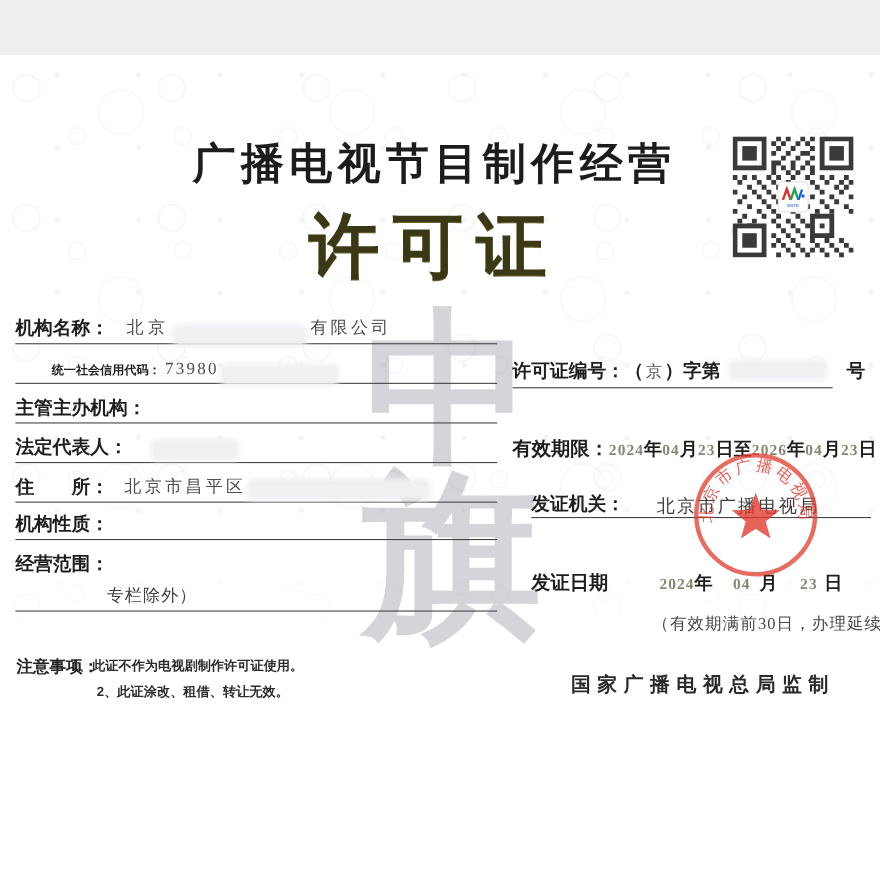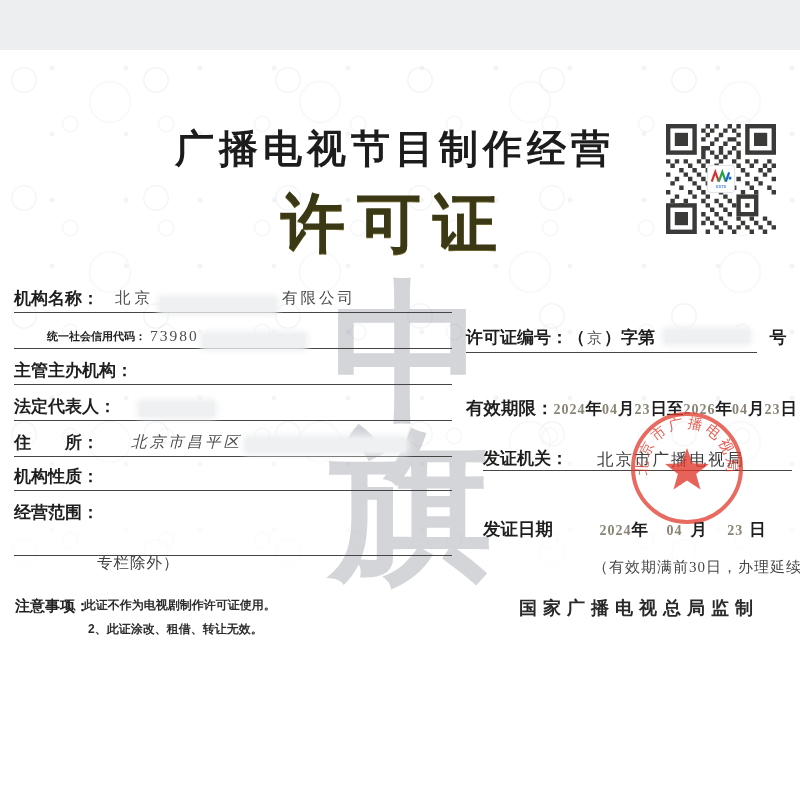--- a/index.html
+++ b/index.html
@@ -34,21 +34,21 @@
   .scope-val{font-family:"Liberation Serif",serif;font-size:15.5px;color:#3f3f3f;letter-spacing:1px;}
   .uline{position:absolute;border-bottom:1.6px solid #454545;}
   .note-lbl{font-size:15px;font-weight:bold;color:#222;}
   .note-item{font-size:12px;font-weight:bold;color:#2c2c2c;}
   .rlbl{font-size:17px;font-weight:bold;color:#1e1e1e;white-space:nowrap;}
   .digits{font-family:"Liberation Serif",serif;font-size:14px;color:#8a8474;letter-spacing:1px;font-weight:bold;}
   .unit{font-size:16.5px;font-weight:bold;color:#1e1e1e;}
   .lic-wrap{border-bottom:1.6px solid #454545;padding-bottom:3px;display:inline-flex;align-items:baseline;}
   .issuer-val{font-family:"Liberation Serif",serif;font-size:16.5px;color:#3d3d3d;letter-spacing:2px;}
   .renew{font-family:"Liberation Serif",serif;font-size:15px;color:#474747;letter-spacing:1px;}
-  .madeby{position:absolute;left:483px;top:596px;width:312px;text-align:center;font-size:18px;font-weight:bold;letter-spacing:6px;color:#2a2a2a;}
+  .madeby{position:absolute;left:483px;top:610px;width:312px;text-align:center;font-size:18px;font-weight:bold;letter-spacing:6px;color:#2a2a2a;}
   .seal{position:absolute;left:622px;top:403px;z-index:4;opacity:.88;}
   svg text{font-family:"Liberation Serif",serif;}
 </style>
 </head>
 <body>
 
 <div id="page">
   <div class="band"></div>
   <div class="pattern"></div>
 
@@ -104,30 +104,30 @@
       <span class="lbl">主管主办机构：</span>
     </div>
 
     <div class="lrow" style="top:393px;">
       <span class="lbl">法定代表人：</span>
       <span class="redact" style="width:74px;margin-left:24px;"></span>
     </div>
 
     <div class="lrow" style="top:429px;">
       <span class="lbl">住　　所：</span>
-      <span class="val" style="margin-left:32px;letter-spacing:3px;font-style:italic;">北京市昌平区</span>
+      <span class="val" style="margin-left:14px;letter-spacing:3px;">北京市昌平区</span>
       <span class="redact" style="width:160px;margin-left:4px;"></span>
     </div>
 
     <div class="lrow" style="top:463px;">
       <span class="lbl">机构性质：</span>
     </div>
 
     <span class="abs lbl" style="left:14px;top:501px;">经营范围：</span>
-    <span class="abs scope-val" style="left:97px;top:531px;margin-top:22px;">专栏除外）</span>
+    <span class="abs scope-val" style="left:97px;top:531px;">专栏除外）</span>
     <div class="uline" style="left:14px;top:537px;width:438px;height:18px;"></div>
 
     <span class="abs note-lbl" style="left:15px;top:597px;">注意事项：</span>
     <span class="abs note-item" style="left:65px;top:597px;">1、此证不作为电视剧制作许可证使用。</span>
     <span class="abs note-item" style="left:88px;top:621px;">2、此证涂改、租借、转让无效。</span>
 
     <div class="abs" style="left:466px;top:326px;">
       <span class="lic-wrap">
         <span class="rlbl">许可证编号：</span>
         <span class="rlbl">（</span>

